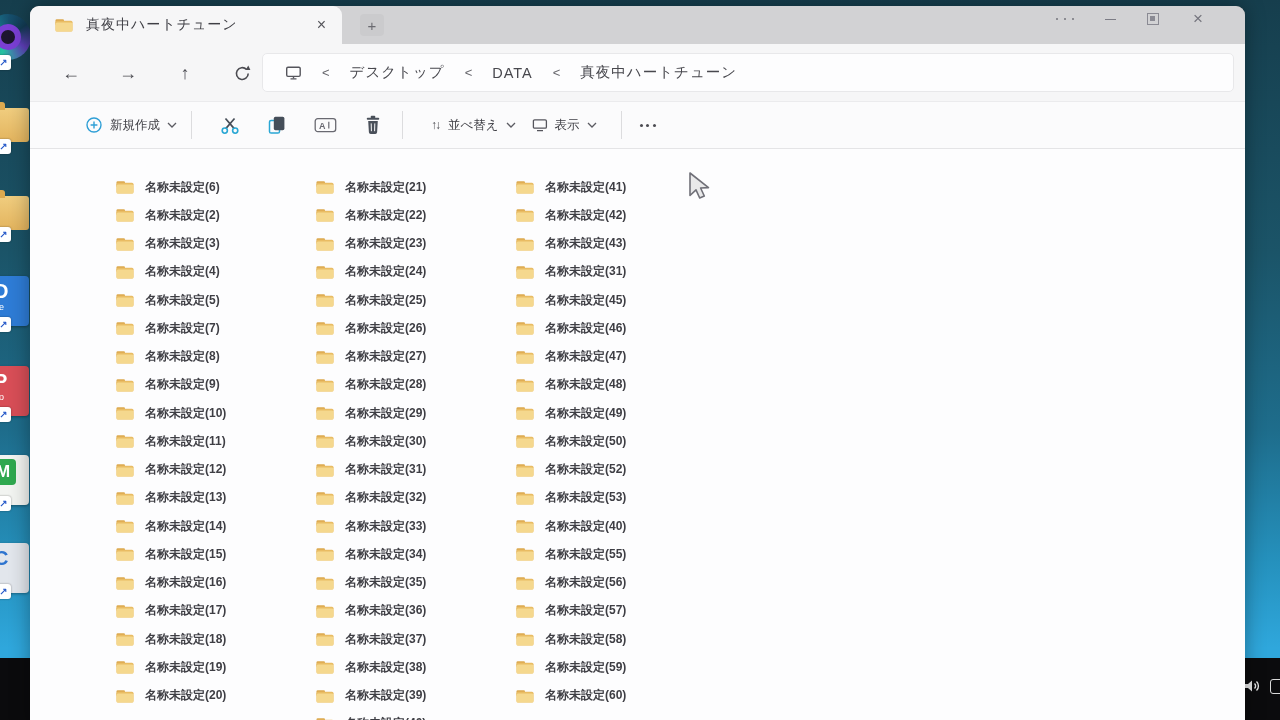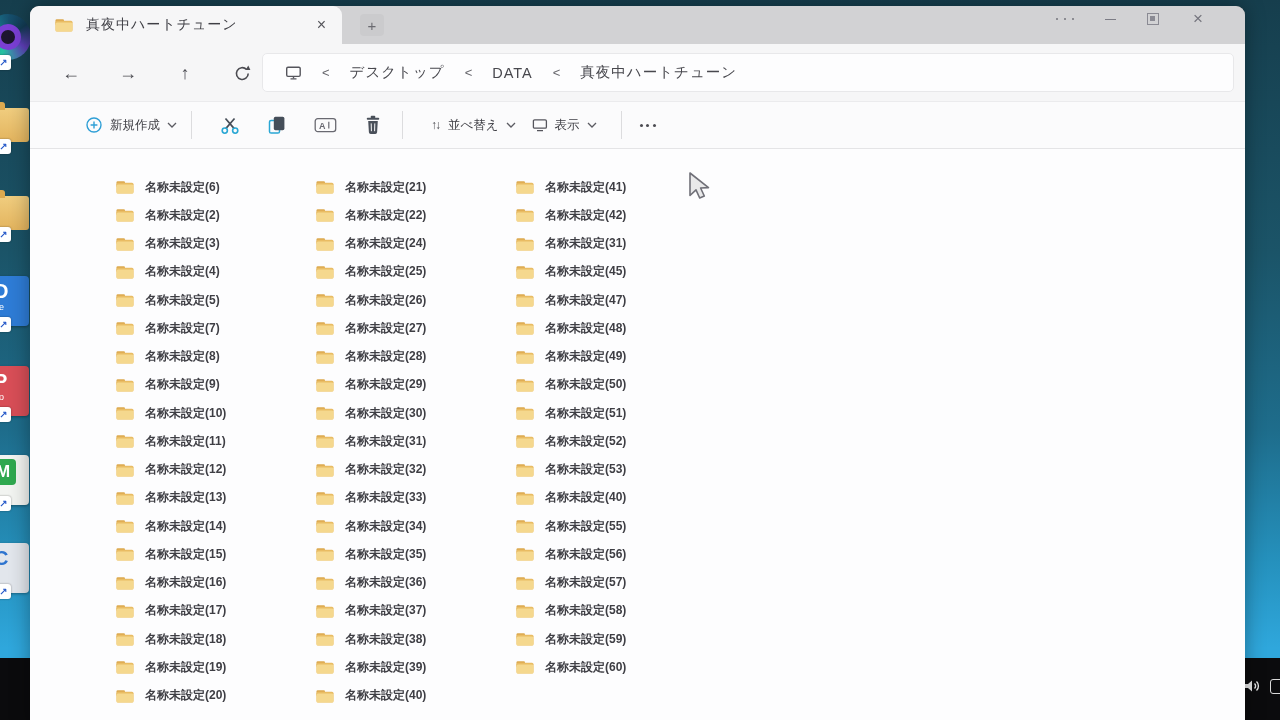--- a/index.html
+++ b/index.html
@@ -448,20 +448,28 @@
     <rect x="1.5" y="5.4" width="17" height="9.2" rx="1.5" fill="#f5d88e"></rect>
   </svg>
             <span>名称未設定(22)</span>
           </div>
           <div class="folder-item">
             <svg width="20" height="16" viewBox="0 0 20 16">
     <rect x="1.5" y="2.2" width="8.5" height="6" rx="1.2" fill="#dca94f"></rect>
     <rect x="1.5" y="3.8" width="17" height="10.8" rx="1.5" fill="#e9bc63"></rect>
     <rect x="1.5" y="5.4" width="17" height="9.2" rx="1.5" fill="#f5d88e"></rect>
   </svg>
+            <span>名称未設定(23)</span>
+          </div>
+          <div class="folder-item">
+            <svg width="20" height="16" viewBox="0 0 20 16">
+    <rect x="1.5" y="2.2" width="8.5" height="6" rx="1.2" fill="#dca94f"></rect>
+    <rect x="1.5" y="3.8" width="17" height="10.8" rx="1.5" fill="#e9bc63"></rect>
+    <rect x="1.5" y="5.4" width="17" height="9.2" rx="1.5" fill="#f5d88e"></rect>
+  </svg>
             <span>名称未設定(24)</span>
           </div>
           <div class="folder-item">
             <svg width="20" height="16" viewBox="0 0 20 16">
     <rect x="1.5" y="2.2" width="8.5" height="6" rx="1.2" fill="#dca94f"></rect>
     <rect x="1.5" y="3.8" width="17" height="10.8" rx="1.5" fill="#e9bc63"></rect>
     <rect x="1.5" y="5.4" width="17" height="9.2" rx="1.5" fill="#f5d88e"></rect>
   </svg>
             <span>名称未設定(25)</span>
           </div>
@@ -602,36 +610,52 @@
     <rect x="1.5" y="5.4" width="17" height="9.2" rx="1.5" fill="#f5d88e"></rect>
   </svg>
             <span>名称未設定(42)</span>
           </div>
           <div class="folder-item">
             <svg width="20" height="16" viewBox="0 0 20 16">
     <rect x="1.5" y="2.2" width="8.5" height="6" rx="1.2" fill="#dca94f"></rect>
     <rect x="1.5" y="3.8" width="17" height="10.8" rx="1.5" fill="#e9bc63"></rect>
     <rect x="1.5" y="5.4" width="17" height="9.2" rx="1.5" fill="#f5d88e"></rect>
   </svg>
+            <span>名称未設定(43)</span>
+          </div>
+          <div class="folder-item">
+            <svg width="20" height="16" viewBox="0 0 20 16">
+    <rect x="1.5" y="2.2" width="8.5" height="6" rx="1.2" fill="#dca94f"></rect>
+    <rect x="1.5" y="3.8" width="17" height="10.8" rx="1.5" fill="#e9bc63"></rect>
+    <rect x="1.5" y="5.4" width="17" height="9.2" rx="1.5" fill="#f5d88e"></rect>
+  </svg>
             <span>名称未設定(31)</span>
           </div>
           <div class="folder-item">
             <svg width="20" height="16" viewBox="0 0 20 16">
     <rect x="1.5" y="2.2" width="8.5" height="6" rx="1.2" fill="#dca94f"></rect>
     <rect x="1.5" y="3.8" width="17" height="10.8" rx="1.5" fill="#e9bc63"></rect>
     <rect x="1.5" y="5.4" width="17" height="9.2" rx="1.5" fill="#f5d88e"></rect>
   </svg>
             <span>名称未設定(45)</span>
           </div>
           <div class="folder-item">
             <svg width="20" height="16" viewBox="0 0 20 16">
     <rect x="1.5" y="2.2" width="8.5" height="6" rx="1.2" fill="#dca94f"></rect>
     <rect x="1.5" y="3.8" width="17" height="10.8" rx="1.5" fill="#e9bc63"></rect>
     <rect x="1.5" y="5.4" width="17" height="9.2" rx="1.5" fill="#f5d88e"></rect>
   </svg>
+            <span>名称未設定(46)</span>
+          </div>
+          <div class="folder-item">
+            <svg width="20" height="16" viewBox="0 0 20 16">
+    <rect x="1.5" y="2.2" width="8.5" height="6" rx="1.2" fill="#dca94f"></rect>
+    <rect x="1.5" y="3.8" width="17" height="10.8" rx="1.5" fill="#e9bc63"></rect>
+    <rect x="1.5" y="5.4" width="17" height="9.2" rx="1.5" fill="#f5d88e"></rect>
+  </svg>
             <span>名称未設定(47)</span>
           </div>
           <div class="folder-item">
             <svg width="20" height="16" viewBox="0 0 20 16">
     <rect x="1.5" y="2.2" width="8.5" height="6" rx="1.2" fill="#dca94f"></rect>
     <rect x="1.5" y="3.8" width="17" height="10.8" rx="1.5" fill="#e9bc63"></rect>
     <rect x="1.5" y="5.4" width="17" height="9.2" rx="1.5" fill="#f5d88e"></rect>
   </svg>
             <span>名称未設定(48)</span>
           </div>
@@ -643,28 +667,20 @@
   </svg>
             <span>名称未設定(49)</span>
           </div>
           <div class="folder-item">
             <svg width="20" height="16" viewBox="0 0 20 16">
     <rect x="1.5" y="2.2" width="8.5" height="6" rx="1.2" fill="#dca94f"></rect>
     <rect x="1.5" y="3.8" width="17" height="10.8" rx="1.5" fill="#e9bc63"></rect>
     <rect x="1.5" y="5.4" width="17" height="9.2" rx="1.5" fill="#f5d88e"></rect>
   </svg>
             <span>名称未設定(50)</span>
-          </div>
-          <div class="folder-item">
-            <svg width="20" height="16" viewBox="0 0 20 16">
-    <rect x="1.5" y="2.2" width="8.5" height="6" rx="1.2" fill="#dca94f"></rect>
-    <rect x="1.5" y="3.8" width="17" height="10.8" rx="1.5" fill="#e9bc63"></rect>
-    <rect x="1.5" y="5.4" width="17" height="9.2" rx="1.5" fill="#f5d88e"></rect>
-  </svg>
-            <span>名称未設定(51)</span>
           </div>
           <div class="folder-item">
             <svg width="20" height="16" viewBox="0 0 20 16">
     <rect x="1.5" y="2.2" width="8.5" height="6" rx="1.2" fill="#dca94f"></rect>
     <rect x="1.5" y="3.8" width="17" height="10.8" rx="1.5" fill="#e9bc63"></rect>
     <rect x="1.5" y="5.4" width="17" height="9.2" rx="1.5" fill="#f5d88e"></rect>
   </svg>
             <span>名称未設定(52)</span>
           </div>
           <div class="folder-item">

